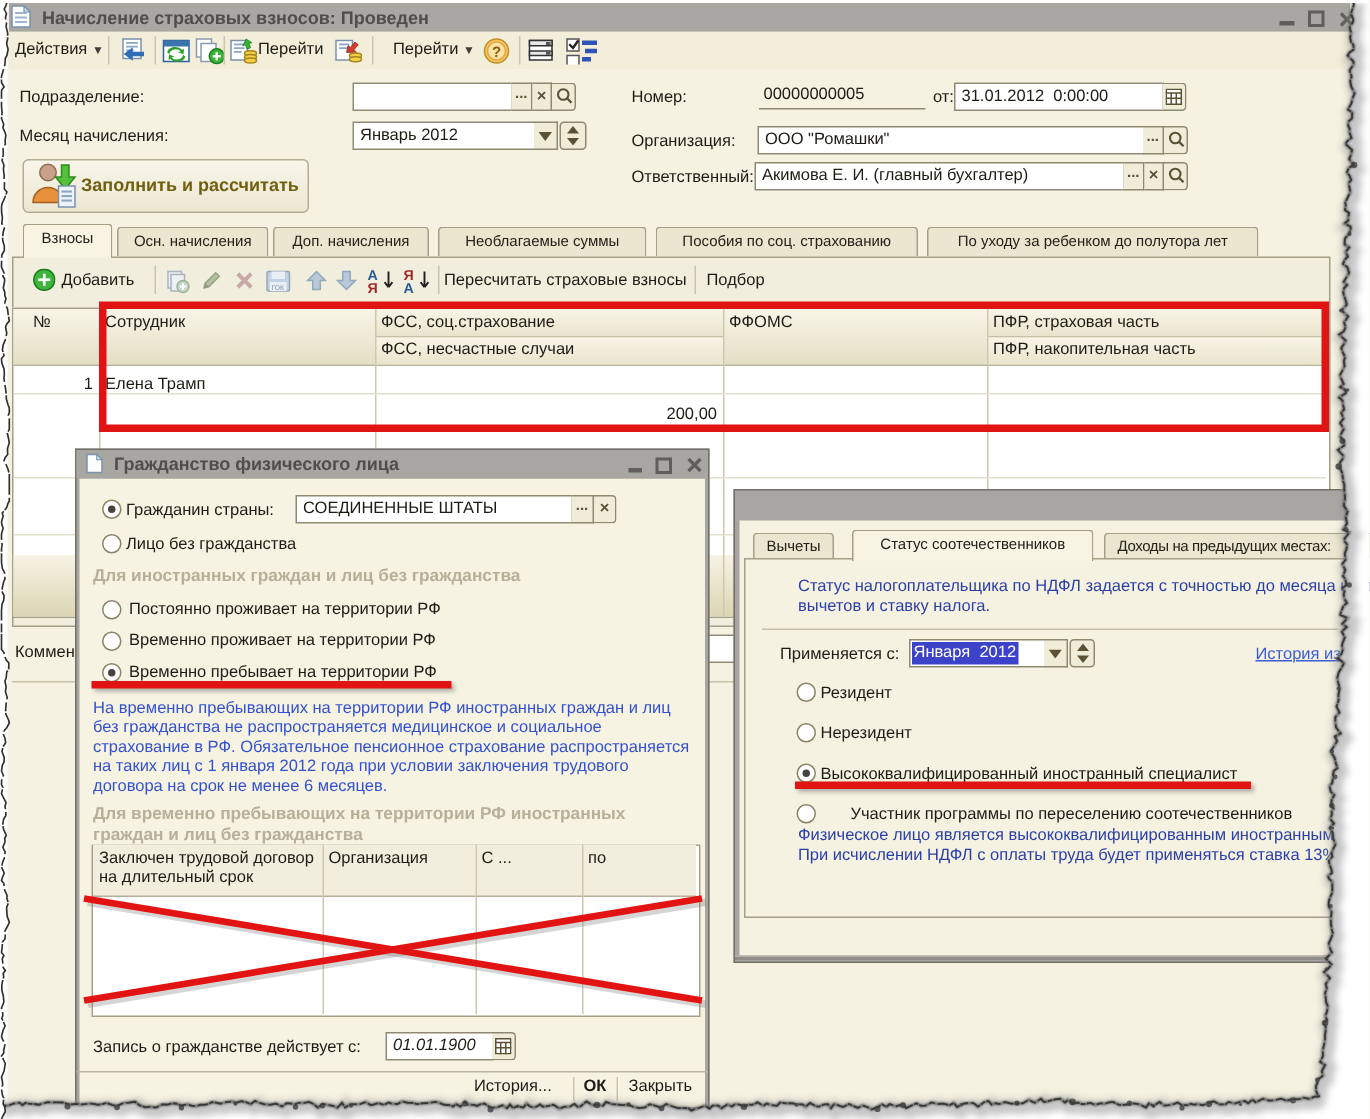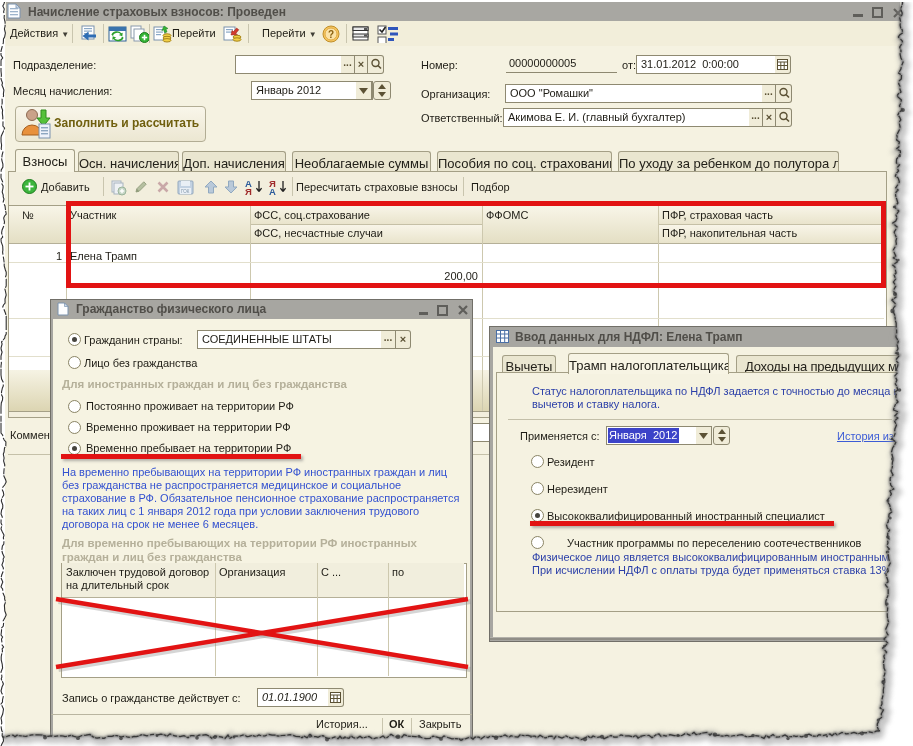--- a/index.html
+++ b/index.html
@@ -9,21 +9,21 @@
 .ttl{background:#a8a7a2;color:#504e49;font-weight:bold;font-size:12px;}
 .cream{background:#f5f2e1;}
 .inp{background:#fff;border:1px solid #8e8971;}
 .fbtn{background:#f0ecd8;border:1px solid #8e8971;border-left:none;color:#5b5134;
  text-align:center;font-weight:bold;}
 .lbl{font-size:11px;color:#1e1c15;}
 .sep{width:1px;background:#c9c5ae;}
 .radio{width:11px;height:11px;border:1px solid #8a8465;border-radius:50%;background:#fff;}
 .radio.sel:after{content:"";position:absolute;left:3px;top:3px;width:5px;height:5px;border-radius:50%;background:#46443e;}
 .tab{position:absolute;border:1px solid #a49f86;border-bottom:none;border-radius:3px 3px 0 0;
- background:#eae6d0;text-align:center;font-size:13px;color:#23211a;padding-top:4px;height:15px;white-space:nowrap;overflow:hidden;}
+ background:#eae6d0;text-align:center;font-size:10px;color:#23211a;padding-top:4px;height:15px;white-space:nowrap;overflow:hidden;}
 .tab.act{background:#f7f4e4;}
 .redln{position:absolute;background:#e21313;box-shadow:2px 2px 3px rgba(120,120,120,.55);}
 .blue{color:#3351d0;}
 .navy{color:#2b3fa8;margin-left:24px;}
 .grayb{color:#b5b09a;font-weight:bold;}
 </style></head>
 <body>
 <div id="stage">
 
 <div class="abs cream" style="left:5px;top:2px;width:896px;height:737px;"></div>
@@ -117,21 +117,21 @@
 <div class="abs lbl" style="left:13px;top:59px;">Подразделение:</div>
 <div class="abs inp" style="left:235px;top:55px;width:105px;height:17px;"></div>
 <div class="abs fbtn" style="left:341px;top:55px;width:13px;height:17px;font-size:10px;line-height:13px;">...</div>
 <div class="abs fbtn" style="left:355px;top:55px;width:12px;height:17px;font-size:11px;line-height:16px;">×</div>
 <div class="abs fbtn" style="left:368px;top:55px;width:15px;height:17px;border-radius:0 3px 3px 0;"><svg width="12" height="13" style="margin-top:2px;">
         <circle cx="5.5" cy="5" r="3.5" fill="none" stroke="#5b5134" stroke-width="1.4"></circle>
         <line x1="8" y1="7.5" x2="11" y2="10.5" stroke="#5b5134" stroke-width="1.6"></line>
       </svg></div>
 
 <div class="abs lbl" style="left:13px;top:85px;">Месяц начисления:</div>
-<div class="abs inp" style="left:235px;top:81px;width:120px;height:17px;margin-left:16px;"><span style="margin-left:4px;line-height:17px;">Январь 2012</span></div>
+<div class="abs inp" style="left:235px;top:81px;width:120px;height:17px;"><span style="margin-left:4px;line-height:17px;">Январь 2012</span></div>
 <div class="abs fbtn" style="left:356px;top:81px;width:15px;height:17px;"><svg width="9" height="6" style="margin-top:6px;">
         <path d="M0 0 h9 l-4.5 6z" fill="#5b5134"></path>
       </svg></div>
 <div class="abs fbtn" style="left:373px;top:81px;width:16px;height:17px;border:1px solid #8e8971;border-radius:3px;"><svg width="8" height="13" style="margin-top:2px;">
         <path d="M0 5 h8 l-4-5z" fill="#5b5134"></path>
         <path d="M0 8 h8 l-4 5z" fill="#5b5134"></path>
       </svg></div>
 
 <div class="abs" style="left:15px;top:106px;width:189px;height:34px;background:linear-gradient(#f9f6ea,#ece7d2);border:1px solid #b2ad94;border-radius:4px;"></div>
 <div class="abs" style="left:19px;top:108px;"><svg width="36" height="31" viewBox="0 0 36 31">
@@ -236,21 +236,21 @@
 <div class="abs" style="left:8px;top:205px;width:877px;height:205px;background:#fff;border:1px solid #a49f86;z-index:2;"></div>
 <div class="abs" style="left:9px;top:370px;width:875px;height:41px;background:linear-gradient(#f6f3e4,#dcd5b2);z-index:2;"></div>
 
 <div class="abs" style="left:9px;top:206px;width:875px;height:37px;background:linear-gradient(#f8f5e8,#e4dfc4);z-index:2;border-bottom:1px solid #b5b098;"></div>
 <div class="abs" style="left:250px;top:206px;width:232px;height:18px;background:linear-gradient(#f8f5e8,#e9e4cc);z-index:2;border-bottom:1px solid #c5c0a6;"></div>
 <div class="abs" style="left:250px;top:225px;width:232px;height:18px;background:linear-gradient(#f8f5e8,#e9e4cc);z-index:2;"></div>
 <div class="abs" style="left:658px;top:206px;width:227px;height:18px;background:linear-gradient(#f8f5e8,#e9e4cc);z-index:2;border-bottom:1px solid #c5c0a6;"></div>
 <div class="abs" style="left:658px;top:225px;width:227px;height:18px;background:linear-gradient(#f8f5e8,#e9e4cc);z-index:2;"></div>
 
 <div class="abs lbl" style="left:22px;top:209px;z-index:2;">№</div>
-<div class="abs lbl" style="left:70px;top:209px;z-index:2;">Участник</div>
+<div class="abs lbl" style="left:70px;top:209px;z-index:2;">Сотрудник</div>
 <div class="abs lbl" style="left:254px;top:209px;z-index:2;">ФСС, соц.страхование</div>
 <div class="abs lbl" style="left:254px;top:227px;z-index:2;">ФСС, несчастные случаи</div>
 <div class="abs lbl" style="left:486px;top:209px;z-index:2;">ФФОМС</div>
 <div class="abs lbl" style="left:662px;top:209px;z-index:2;">ПФР, страховая часть</div>
 <div class="abs lbl" style="left:662px;top:227px;z-index:2;">ПФР, накопительная часть</div>
 
 <div class="abs" style="left:66px;top:206px;width:1px;height:205px;background:#cdc8ae;z-index:2;"></div>
 <div class="abs" style="left:250px;top:206px;width:1px;height:205px;background:#cdc8ae;z-index:2;"></div>
 <div class="abs" style="left:482px;top:206px;width:1px;height:205px;background:#cdc8ae;z-index:2;"></div>
 <div class="abs" style="left:658px;top:206px;width:1px;height:205px;background:#cdc8ae;z-index:2;"></div>
@@ -331,32 +331,22 @@
       </svg></div>
 <div class="abs" style="left:51px;top:714px;width:421px;height:1px;background:#b9b5a0;z-index:11;"></div>
 <div class="abs lbl" style="left:316px;top:718px;z-index:11;">История...</div>
 <div class="abs sep" style="left:382px;top:718px;height:16px;z-index:11;"></div>
 <div class="abs lbl" style="left:389px;top:718px;font-weight:bold;z-index:11;">ОК</div>
 <div class="abs sep" style="left:411px;top:718px;height:16px;z-index:11;"></div>
 <div class="abs lbl" style="left:419px;top:718px;z-index:11;">Закрыть</div>
 
 <div class="abs" style="left:489px;top:326px;width:420px;height:314px;border:1px solid #716f68;background:#a7a6a1;z-index:10;"></div>
 <div class="abs" style="left:493px;top:347px;width:413px;height:290px;background:#f5f2e1;z-index:10;"></div>
-<div class="abs ttl" style="left:490px;top:327px;width:418px;height:20px;background:#a7a6a1;z-index:11;">
-  <div class="abs" style="left:6px;top:3px;"><svg width="13" height="13">
-          <rect x="0.5" y="0.5" width="12" height="12" fill="#fff" stroke="#4a6fa5"></rect>
-          <line x1="0" y1="4" x2="13" y2="4" stroke="#4a6fa5"></line>
-          <line x1="0" y1="8" x2="13" y2="8" stroke="#4a6fa5"></line>
-          <line x1="4.5" y1="0" x2="4.5" y2="13" stroke="#4a6fa5"></line>
-          <line x1="8.7" y1="0" x2="8.7" y2="13" stroke="#4a6fa5"></line>
-        </svg></div>
-  <div class="abs" style="left:25px;top:3px;">Ввод данных для НДФЛ: Елена Трамп</div>
-</div>
 <div class="tab" style="left:502px;top:355px;width:52px;height:13px;padding-top:3px;z-index:11;">Вычеты</div>
-<div class="tab act" style="left:568px;top:353px;width:159px;height:16px;padding-top:4px;z-index:13;">Трамп налогоплательщика</div>
+<div class="tab act" style="left:568px;top:353px;width:159px;height:16px;padding-top:4px;z-index:13;">Статус соотечественников</div>
 <div class="tab" style="left:736px;top:355px;width:174px;height:13px;padding-top:3px;z-index:11;text-align:left;padding-left:8px;letter-spacing:-0.25px;">Доходы на предыдущих местах:</div>
 <div class="abs" style="left:496px;top:372px;width:404px;height:238px;border:1px solid #a49f86;background:#f5f2e1;z-index:12;"></div>
 <div class="abs navy" style="left:508px;top:385px;line-height:13px;z-index:13;white-space:nowrap;">Статус налогоплательщика по НДФЛ задается с точностью до месяца и опр<br>вычетов и ставку налога.</div>
 <div class="abs" style="left:508px;top:419px;width:384px;height:1px;background:#c3bfa9;z-index:13;"></div>
 <div class="abs lbl" style="left:520px;top:430px;z-index:13;">Применяется с:</div>
 <div class="abs inp" style="left:606px;top:426px;width:89px;height:17px;z-index:13;">
       <span style="position:absolute;left:1px;top:1px;bottom:1px;width:71px;background:#3c43c8;"></span>
       <span style="position:absolute;left:2px;top:2px;color:#fff;">Января&nbsp;&nbsp;2012</span>
     </div>
 <div class="abs fbtn" style="left:696px;top:426px;width:15px;height:17px;z-index:13;"><svg width="9" height="6" style="margin-top:6px;">

